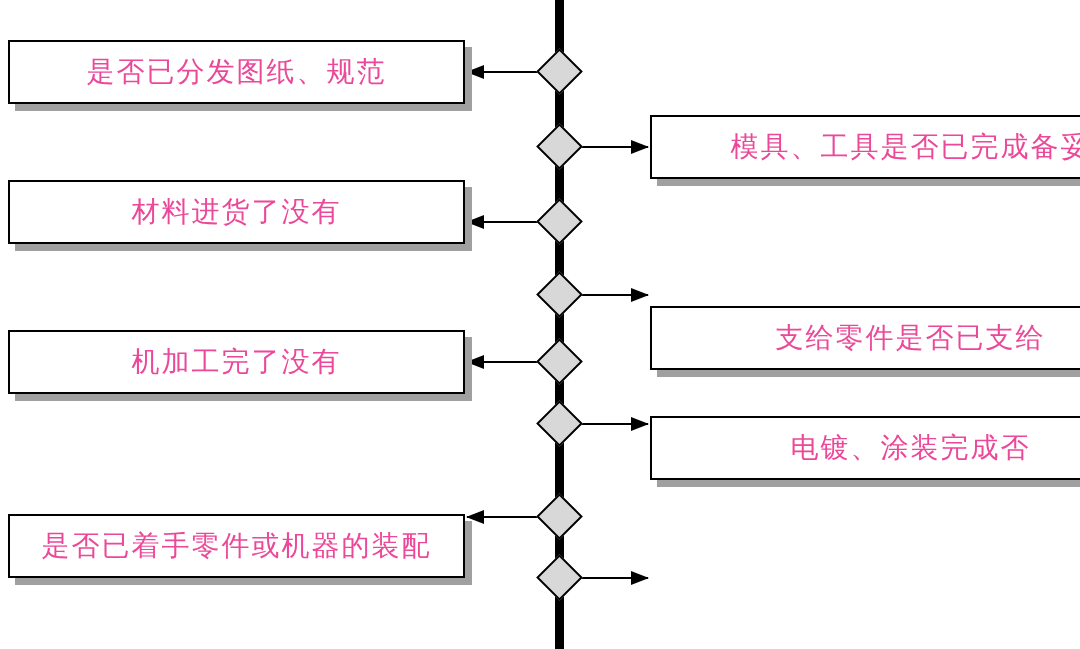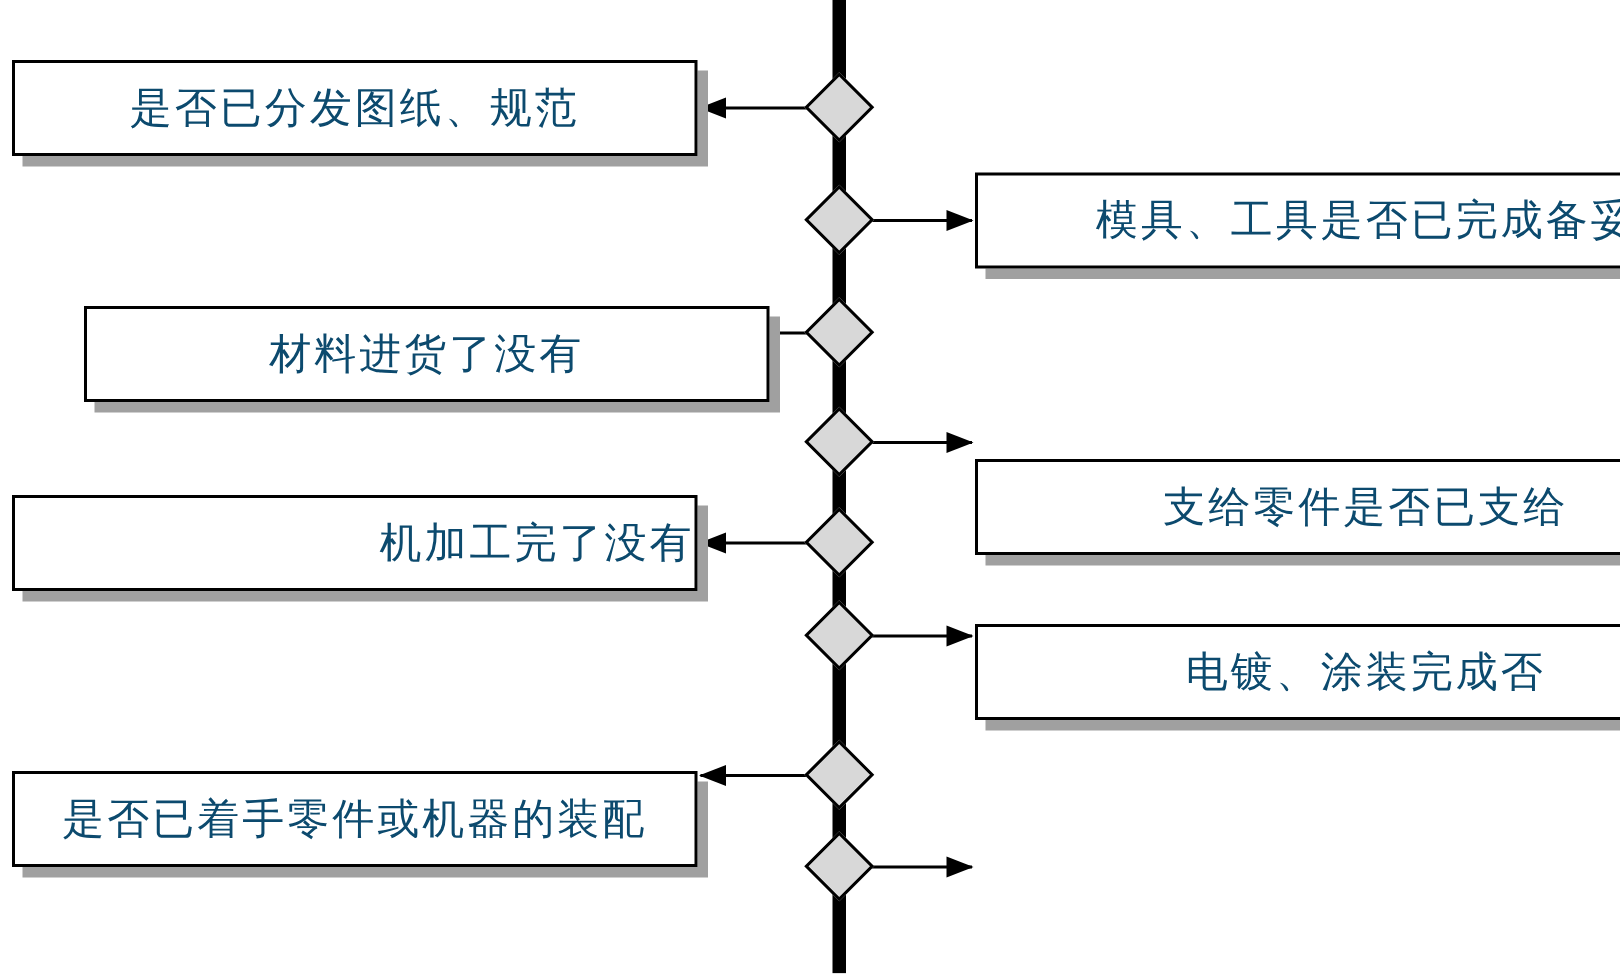--- a/index.html
+++ b/index.html
@@ -26,21 +26,21 @@
   .box {
     position: absolute;
     height: 64px;
     background: #ffffff;
     border: 2px solid #000000;
     box-shadow: 7px 7px 0 0 #a0a0a0;
     display: flex;
     align-items: center;
     justify-content: center;
     font-size: 28px;
-    color: #0c4a6e;
+    color: #ec4899;
     letter-spacing: 2px;
     z-index: 3;
   }
   .box.left  { left: 8px;   width: 457px; }
   .box.right { left: 650px; width: 492px; padding-left: 29px; }
 
   .diamond {
     position: absolute;
     width: 33px;
     height: 33px;
@@ -99,24 +99,24 @@
   <div class="arrow to-left" style="left:467px; top:516px; width:80px;"></div>
 
   <div class="arrow to-right" style="left:572px; top:146px; width:76px;"></div>
   <div class="arrow to-right" style="left:572px; top:294px; width:76px;"></div>
   <div class="arrow to-right" style="left:572px; top:423px; width:76px;"></div>
   <div class="arrow to-right" style="left:572px; top:577px; width:76px;"></div>
 
   <div class="box left" style="top:40px;">
     <span>是否已分发图纸、规范</span>
   </div>
-  <div class="box left" style="top:204px;margin-left:48px;">
+  <div class="box left" style="top:180px;">
     <span>材料进货了没有</span>
   </div>
-  <div class="box left" style="top:330px;justify-content:flex-end;">
+  <div class="box left" style="top:330px;">
     <span>机加工完了没有</span>
   </div>
   <div class="box left" style="top:485px;margin-top:29px;">
     <span>是否已着手零件或机器的装配</span>
   </div>
 
   <div class="box right" style="top:115px;">
     <span>模具、工具是否已完成备妥</span>
   </div>
   <div class="box right" style="top:263px;margin-top:43px;">

